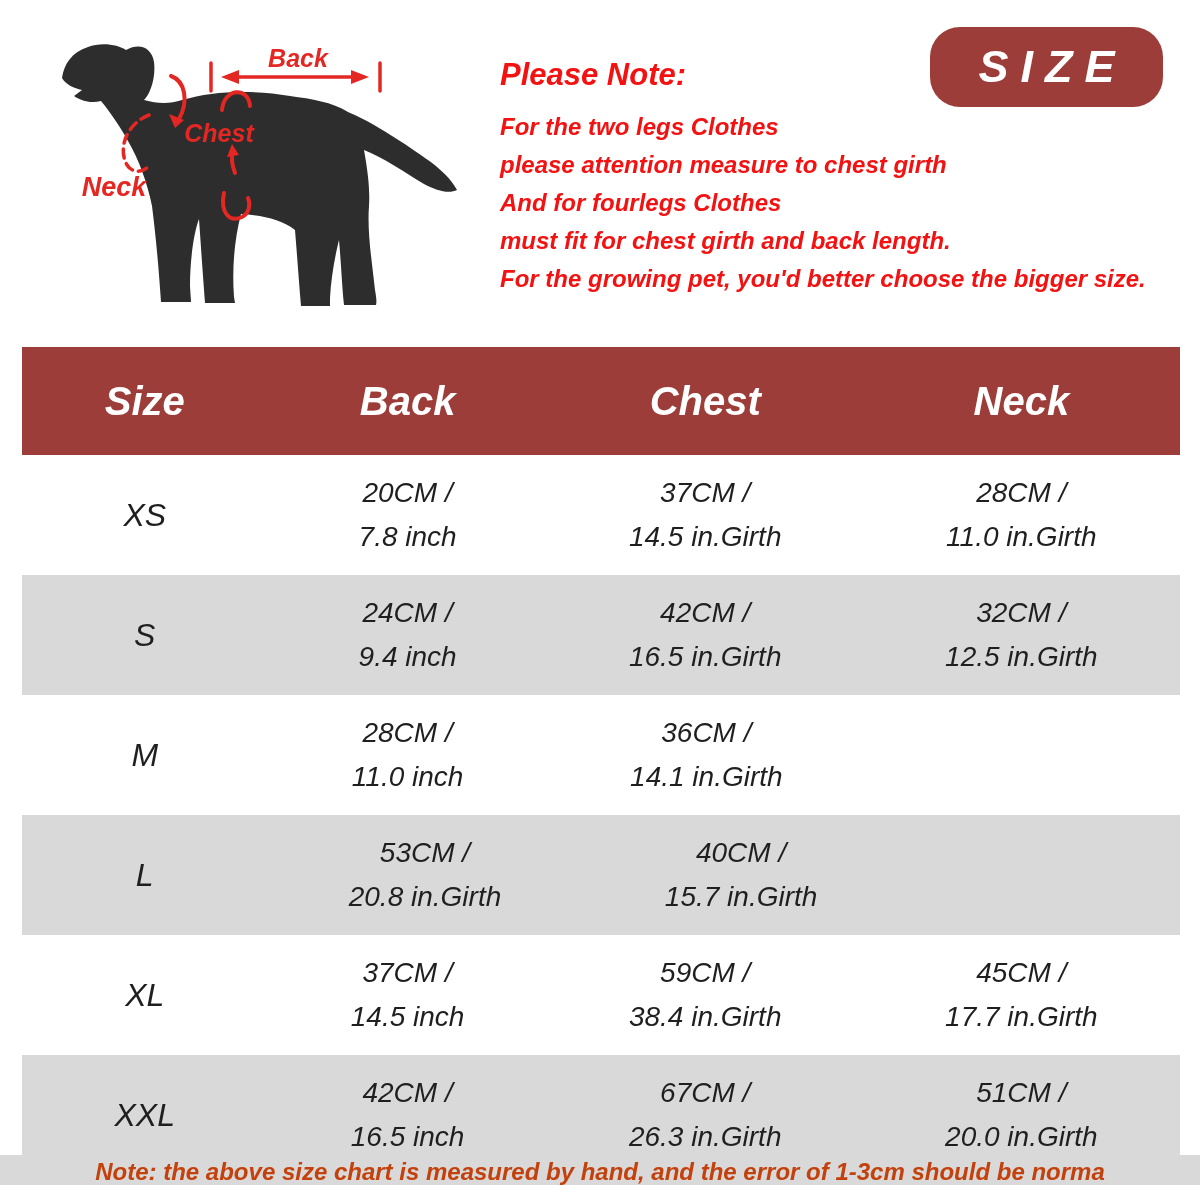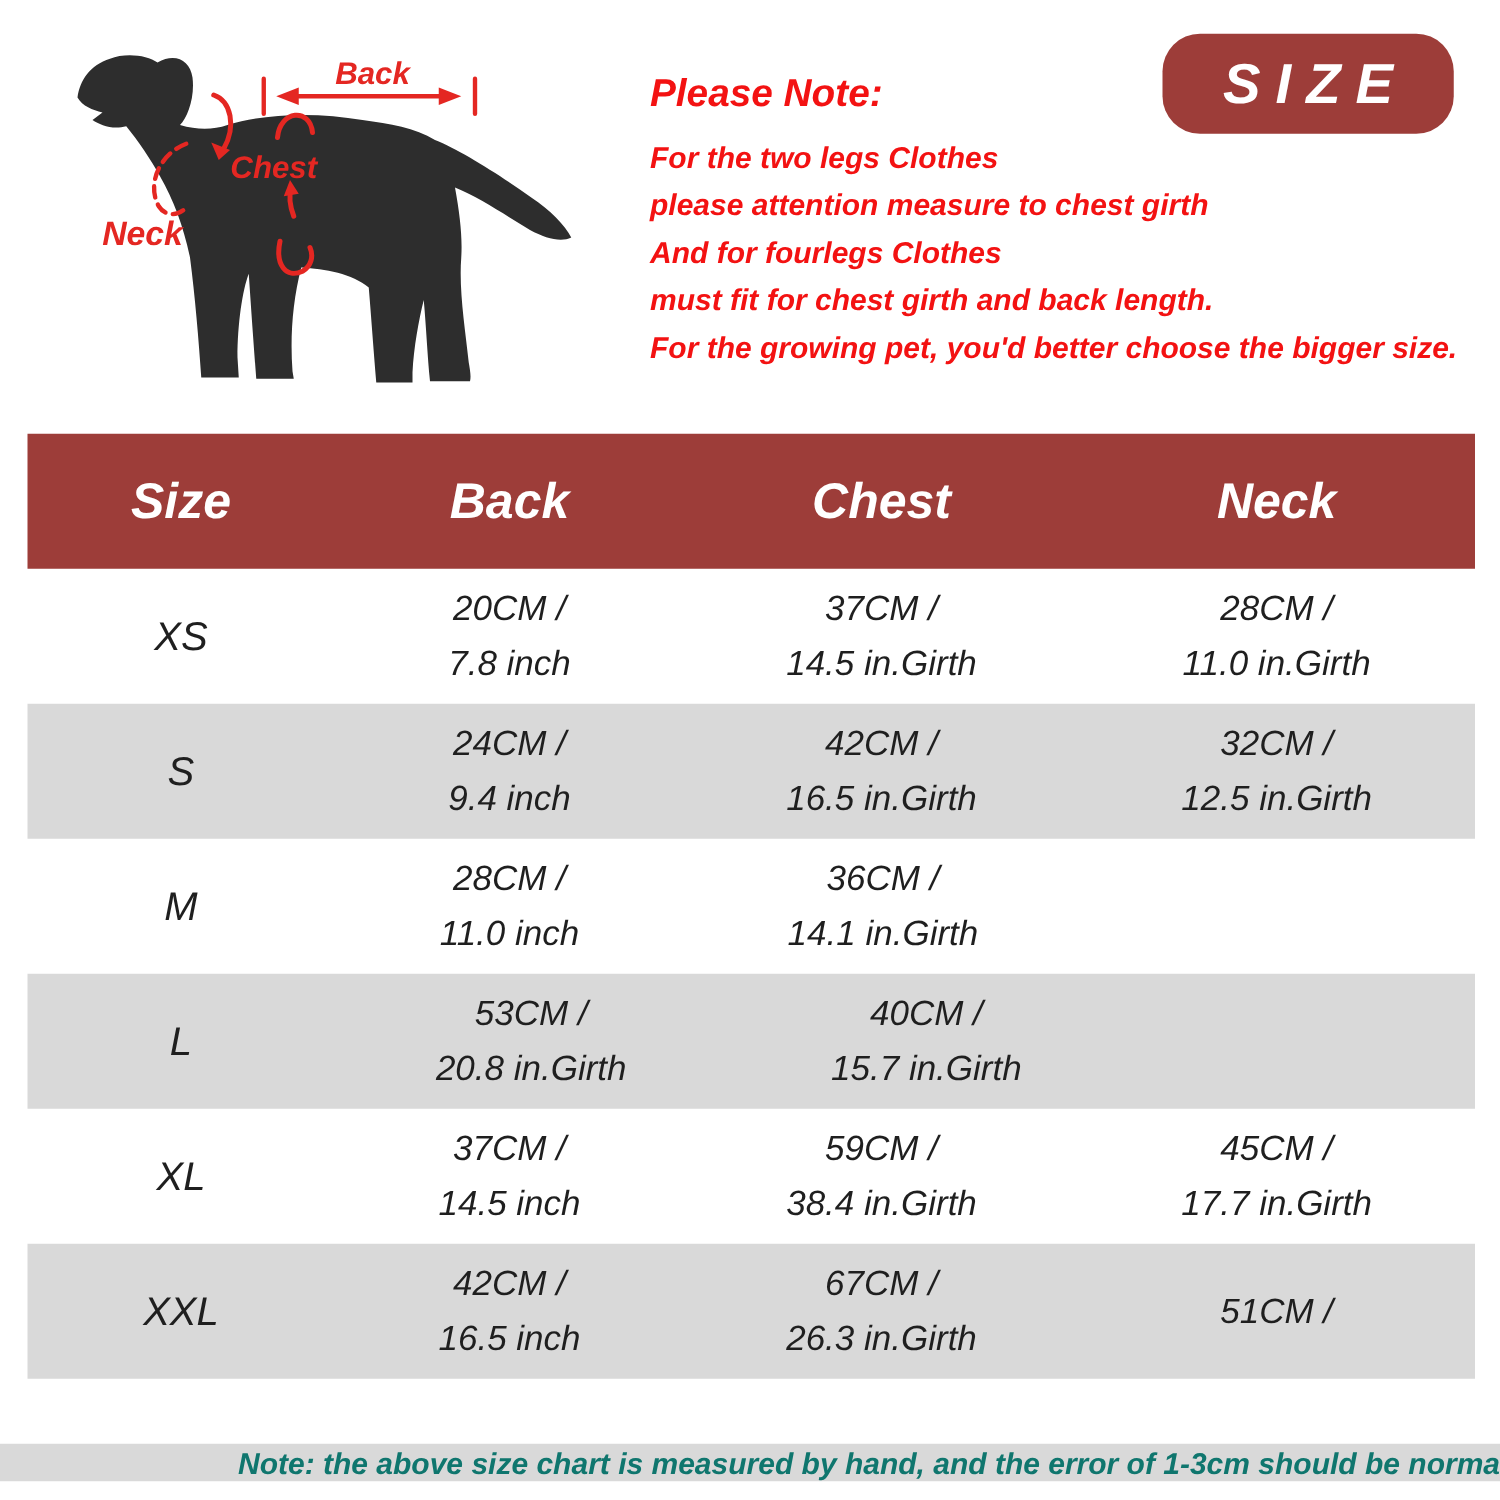--- a/index.html
+++ b/index.html
@@ -12,51 +12,51 @@
   
   .dog-svg{position:absolute;left:0;top:0;width:500px;height:340px;}
   .dog-body{fill:#2d2d2d;}
   .red-stroke{fill:none;stroke:#e42722;stroke-width:4;stroke-linecap:round;}
   .red-stroke.thin{stroke-width:3.5;}
   .red-stroke.dashed{stroke-dasharray:9 6;}
   .red-fill{fill:#e42722;}
   .dog-label{fill:#e42722;font-weight:bold;}
 
   
-  .note{position:absolute;left:520px;top:58px;color:#f31212;font-weight:bold;}
+  .note{position:absolute;left:500px;top:58px;color:#f31212;font-weight:bold;}
   .note-title{font-size:31px;line-height:34px;margin-bottom:16px;}
   .note-line{font-size:24px;line-height:38px;white-space:nowrap;}
 
   
   .size-badge{
     position:absolute;left:930px;top:27px;width:233px;height:80px;
     background:#9d3d39;border-radius:30px;display:flex;align-items:center;justify-content:center;
     color:#ffffff;font-size:45px;font-weight:600;letter-spacing:12px;text-indent:12px;
   }
 
   
   .size-table{position:absolute;left:22px;top:347px;width:1158px;}
   .thead{
     height:108px;background:#9d3d39;display:flex;align-items:center;
     color:#ffffff;font-weight:bold;font-size:40px;
   }
-  .tr{height:108px;display:flex;align-items:center;color:#1f1f1f;font-size:28px;}
+  .tr{height:120px;display:flex;align-items:center;color:#1f1f1f;font-size:28px;}
   .tr.shade{background:#d9d9d9;}
   .cell{text-align:center;}
   .c1{width:21.2%;}
   .c2{width:24.2%;}
   .c3{width:27.2%;}
   .c4{width:27.4%;}
   .size-cell{font-size:32px;}
   .val{line-height:44px;}
 
   
   .footer-bar{
     position:absolute;left:0;top:1155px;width:1200px;height:30px;background:#d9d9d9;
-    display:flex;justify-content:flex-end;color:#0f766e;font-weight:bold;font-size:24px;
+    display:flex;justify-content:center;color:#c2410c;font-weight:bold;font-size:24px;
   }
   .footer-bar span{line-height:33px;white-space:nowrap;}
 </style>
 </head>
 <body>
 
 <div class="canvas">
 
   <svg class="dog-svg" viewBox="0 0 500 340">
     <path class="dog-body" d="
@@ -211,20 +211,21 @@
       <div class="cell c2">
         <div class="val">42CM /</div>
         <div class="val">16.5 inch</div>
       </div>
       <div class="cell c3">
         <div class="val">67CM /</div>
         <div class="val">26.3 in.Girth</div>
       </div>
       <div class="cell c4">
         <div class="val">51CM /</div>
+        <div class="val">20.0 in.Girth</div>
       </div>
     </div>
   </div>
 
   <div class="footer-bar">
     <span>Note: the above size chart is measured by hand, and the error of 1-3cm should be norma</span>
   </div>
 
 </div>
 

